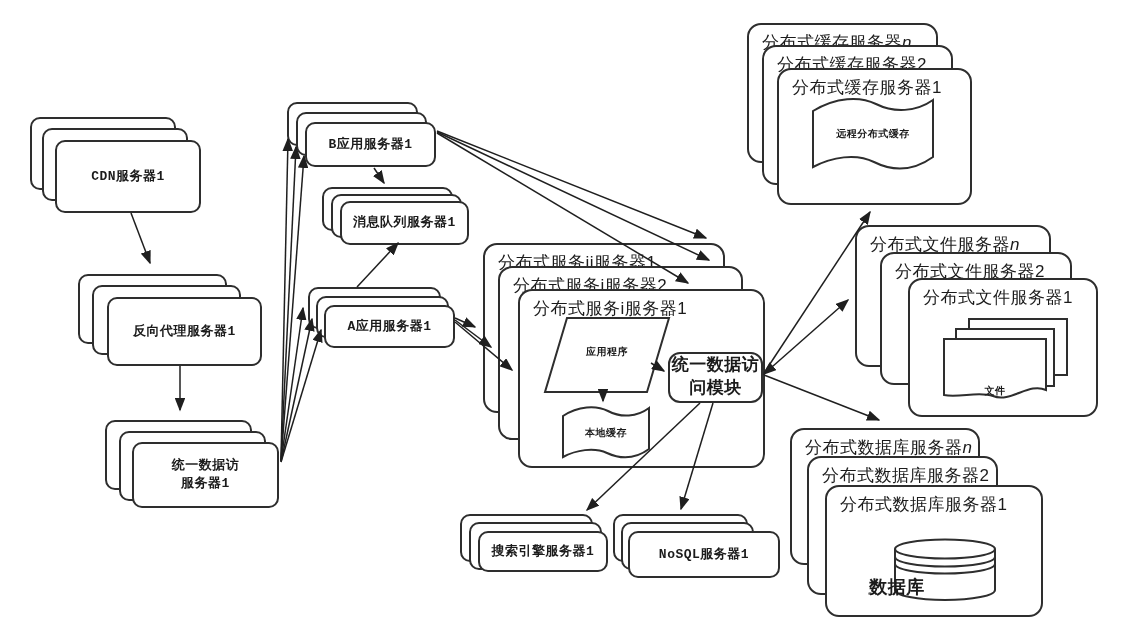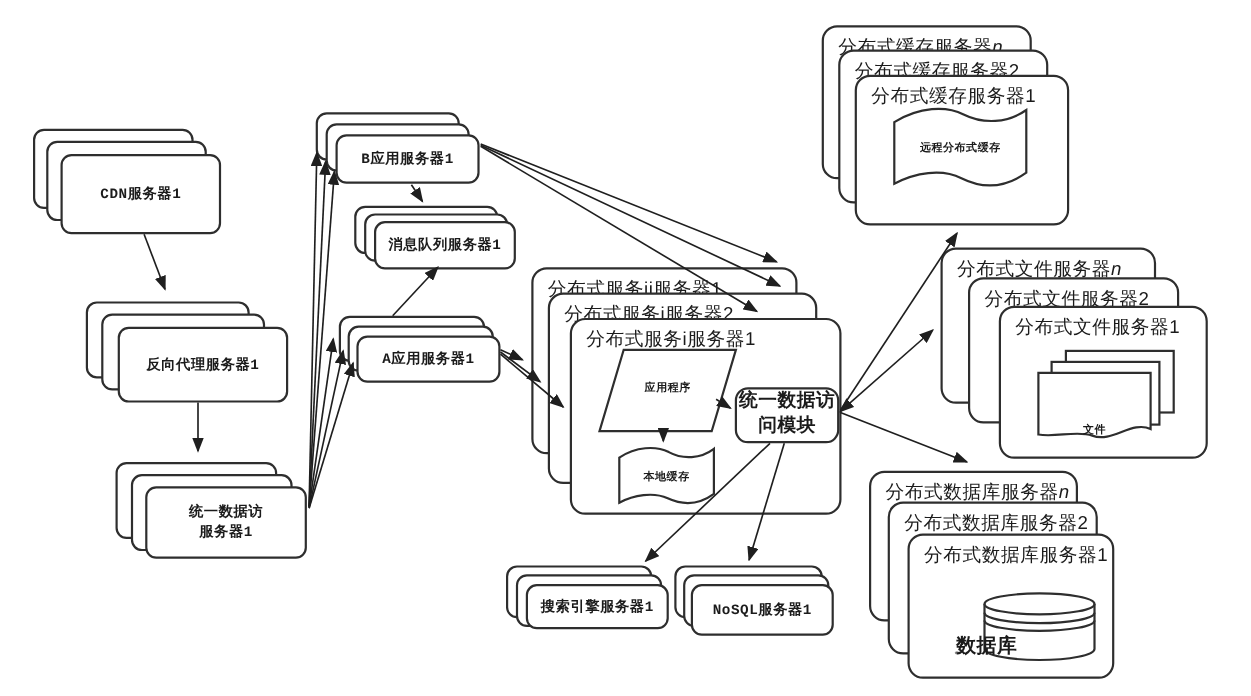--- a/index.html
+++ b/index.html
@@ -103,21 +103,21 @@
   </div>
 
   <div class="card" style="left:460px;top:514px;width:133px;height:48px;"></div>
   <div class="card" style="left:469px;top:522px;width:133px;height:48px;"></div>
   <div class="card center" style="left:478px;top:531px;width:130px;height:41px;">
     <span class="clabel">搜索引擎服务器1</span>
   </div>
 
   <div class="card" style="left:613px;top:514px;width:135px;height:48px;"></div>
   <div class="card" style="left:621px;top:522px;width:133px;height:48px;"></div>
-  <div class="card center" style="left:628px;top:531px;width:130px;height:47px;">
+  <div class="card center" style="left:628px;top:531px;width:152px;height:47px;">
     <span class="clabel">NoSQL服务器1</span>
   </div>
 
   <div class="card bigcard" style="left:747px;top:23px;width:191px;height:140px;">
     <span class="toplabel"><span>分布式缓存服务器</span><span class="sfx-italic">n</span></span>
   </div>
   <div class="card bigcard" style="left:762px;top:45px;width:191px;height:140px;">
     <span class="toplabel"><span>分布式缓存服务器</span><span>2</span></span>
   </div>
   <div class="card bigcard" style="left:777px;top:68px;width:195px;height:137px;">
@@ -143,21 +143,21 @@
     <path d="M1,21 L103,21 L103,72 C86,64 68,85 50,78 C36,73 16,80 1,77 Z"></path>
   </svg>
   <div class="shape-label" style="left:943px;top:360px;width:104px;z-index:11;margin-top:24px;">文件</div>
 
   <div class="card bigcard" style="left:790px;top:428px;width:190px;height:137px;">
     <span class="toplabel"><span>分布式数据库服务器</span><span class="sfx-italic">n</span></span>
   </div>
   <div class="card bigcard" style="left:807px;top:456px;width:191px;height:139px;">
     <span class="toplabel"><span>分布式数据库服务器</span><span>2</span></span>
   </div>
-  <div class="card bigcard" style="left:825px;top:485px;width:188px;height:132px;">
+  <div class="card bigcard" style="left:825px;top:485px;width:218px;height:132px;">
     <span class="toplabel"><span>分布式数据库服务器</span><span>1</span></span>
   </div>
   <svg class="shape" style="left:893px;top:538px;z-index:10;" width="104" height="64">
     <path d="M2,11 L2,52 A50,10 0 0 0 102,52 L102,11"></path>
     <ellipse cx="52" cy="11" rx="50" ry="9.5"></ellipse>
     <path class="noline" d="M2,19 A50,9.5 0 0 0 102,19"></path>
     <path class="noline" d="M2,26 A50,9.5 0 0 0 102,26"></path>
   </svg>
   <div class="shape-label" style="left:845px;top:575px;width:104px;font-size:18px;z-index:11;">数据库</div>
 

